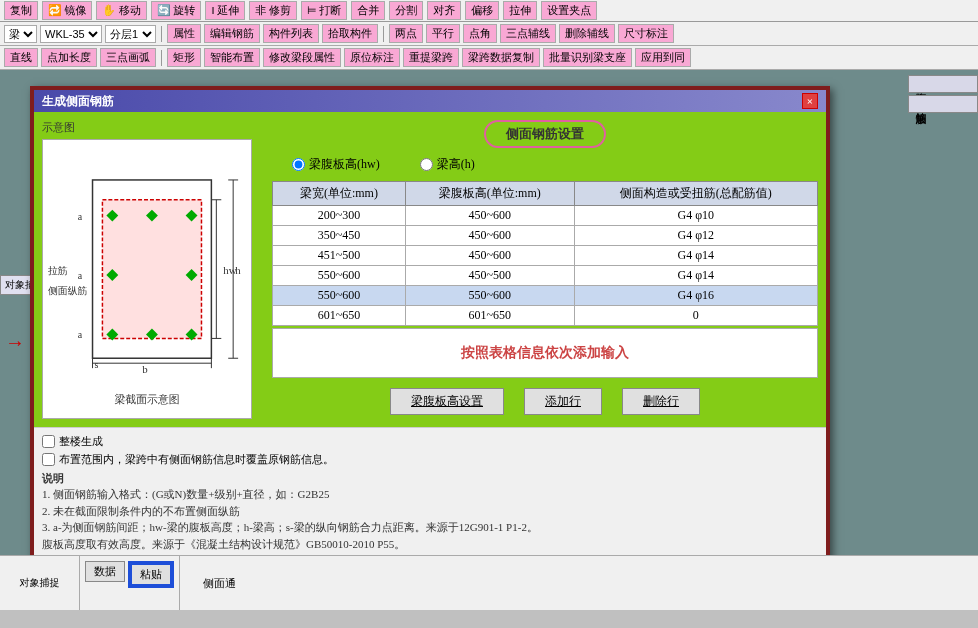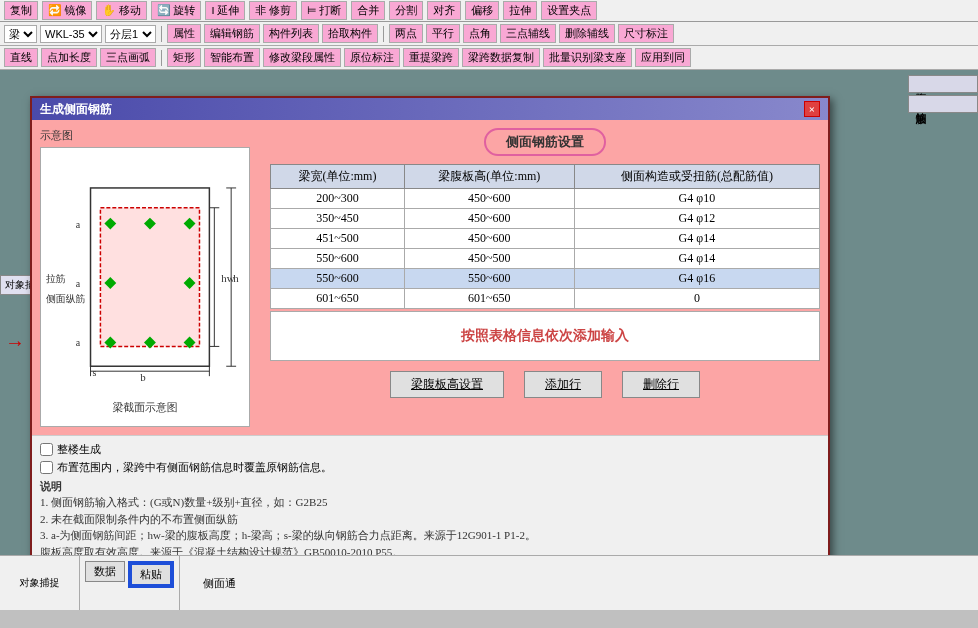--- a/index.html
+++ b/index.html
@@ -57,25 +57,25 @@
       position: relative;
       width: 978px;
       height: 540px;
       background: #6e8b8b;
       overflow: hidden;
     }
 
     
     .dialog {
       position: absolute;
-      top: 26px;
+      top: 16px;
       left: 30px;
       width: 800px;
       background: #f0f0f0;
-      border: 2px solid #7f1d1d;
+      border: 4px solid #7f1d1d;
       box-shadow: 3px 3px 8px rgba(0,0,0,0.5);
     }
 
     .dialog-titlebar {
       background: linear-gradient(to right, #4a4aaa, #8888cc);
       color: white;
       padding: 3px 8px;
       display: flex;
       align-items: center;
       justify-content: space-between;
@@ -98,21 +98,21 @@
       display: flex;
       align-items: center;
       justify-content: center;
       font-weight: bold;
     }
 
     .dialog-body {
       display: flex;
       padding: 8px;
       gap: 10px;
-      background: #fca5a5;
+      background: #84cc16;
     }
 
     
     .diagram-panel {
       width: 220px;
       flex-shrink: 0;
     }
 
     .diagram-label {
       font-size: 11px;
@@ -395,20 +395,30 @@
       </div>
 
       <div class="right-panel">
 
         <div class="section-title-wrapper">
           <div class="section-title-oval">
             <span>侧面钢筋设置</span>
           </div>
         </div>
 
+        <div class="radio-group">
+          <label class="radio-option">
+            <input type="radio" name="height_type" checked="" style="">
+            <span>梁腹板高(hw)</span>
+          </label>
+          <label class="radio-option">
+            <input type="radio" name="height_type" style="">
+            <span>梁高(h)</span>
+          </label>
+        </div>
 
         <table class="data-table">
           <thead>
             <tr>
               <th>梁宽(单位:mm)</th>
               <th>梁腹板高(单位:mm)</th>
               <th>侧面构造或受扭筋(总配筋值)</th>
             </tr>
           </thead>
           <tbody id="table-body">

